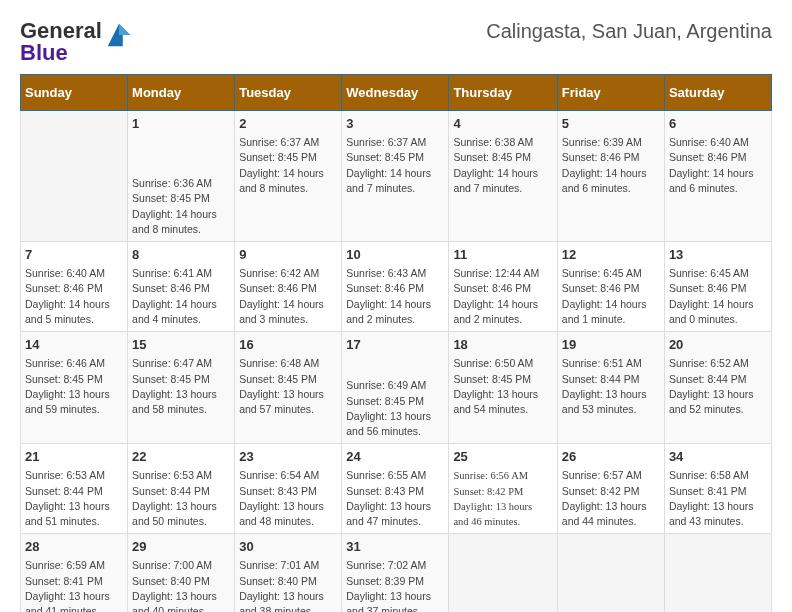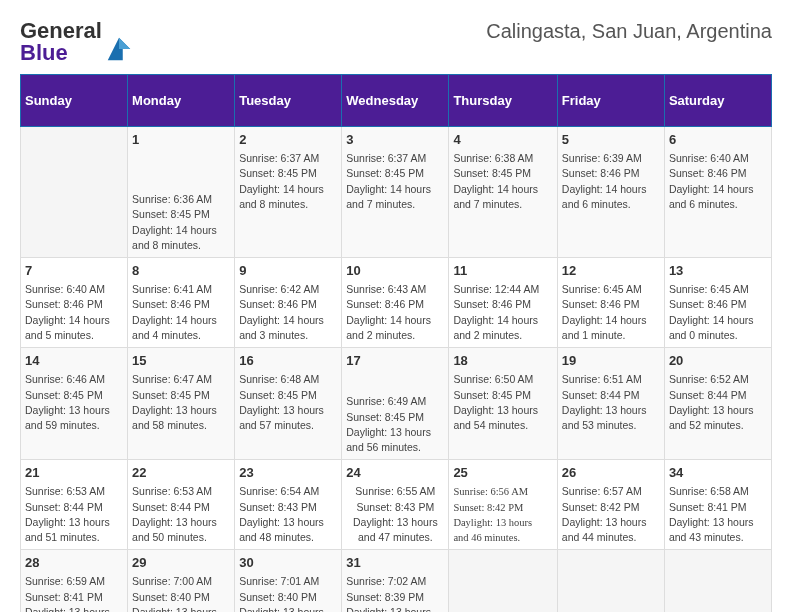--- a/index.html
+++ b/index.html
@@ -46,23 +46,23 @@
     .subtitle {
       font-size: 20px;
       color: #555;
     }
     table {
       width: 100%;
       border-collapse: collapse;
       font-size: 11px;
     }
     thead tr th {
-      background-color: #4c1d95;
+      background-color: #a16207;
       color: white;
-      padding: 18px 4px;
+      padding: 10px 4px;
       text-align: left;
       font-size: 13px;
       font-weight: bold;
       border: 1px solid #1a6faf;
     }
     tbody tr {
       border-bottom: 1px solid #ddd;
     }
     tbody tr td {
       vertical-align: top;
@@ -90,21 +90,21 @@
     }
     td.empty {
       background: #f5f5f5;
     }
   </style>
 </head>
 <body>
 
 <div class="header">
   <div class="logo">
-    <div style="display:flex;align-items:flex-end;">
+    <div style="display:flex;align-items:flex-start;">
       <div style="display:flex;flex-direction:column;line-height:1;">
         <span class="logo-text-general">General</span>
         <span class="logo-text-blue">Blue</span>
       </div>
       <svg class="logo-icon" viewBox="0 0 40 40" xmlns="http://www.w3.org/2000/svg">
         <polygon points="5,35 20,5 35,20 25,20 25,35" fill="#1a6faf"></polygon>
         <polygon points="20,5 35,20 20,20" fill="#4a9fd4"></polygon>
       </svg>
     </div>
   </div>
@@ -290,21 +290,21 @@
         </td>
         <td>
           <span class="day-num">23</span>
           <div class="cell-content" style="white-space: pre-line;">Sunrise: 6:54 AM
 Sunset: 8:43 PM
 Daylight: 13 hours
 and 48 minutes.</div>
         </td>
         <td>
           <span class="day-num">24</span>
-          <div class="cell-content" style="white-space: pre-line; text-align: center;">Sunrise: 6:55 AM
+          <div class="cell-content" style="white-space: pre-line;">Sunrise: 6:55 AM
 Sunset: 8:43 PM
 Daylight: 13 hours
 and 47 minutes.</div>
         </td>
         <td>
           <span class="day-num">25</span>
           <div class="cell-content" style="white-space: pre-line; font-family: Liberation Serif, serif;">Sunrise: 6:56 AM
 Sunset: 8:42 PM
 Daylight: 13 hours
 and 46 minutes.</div>

